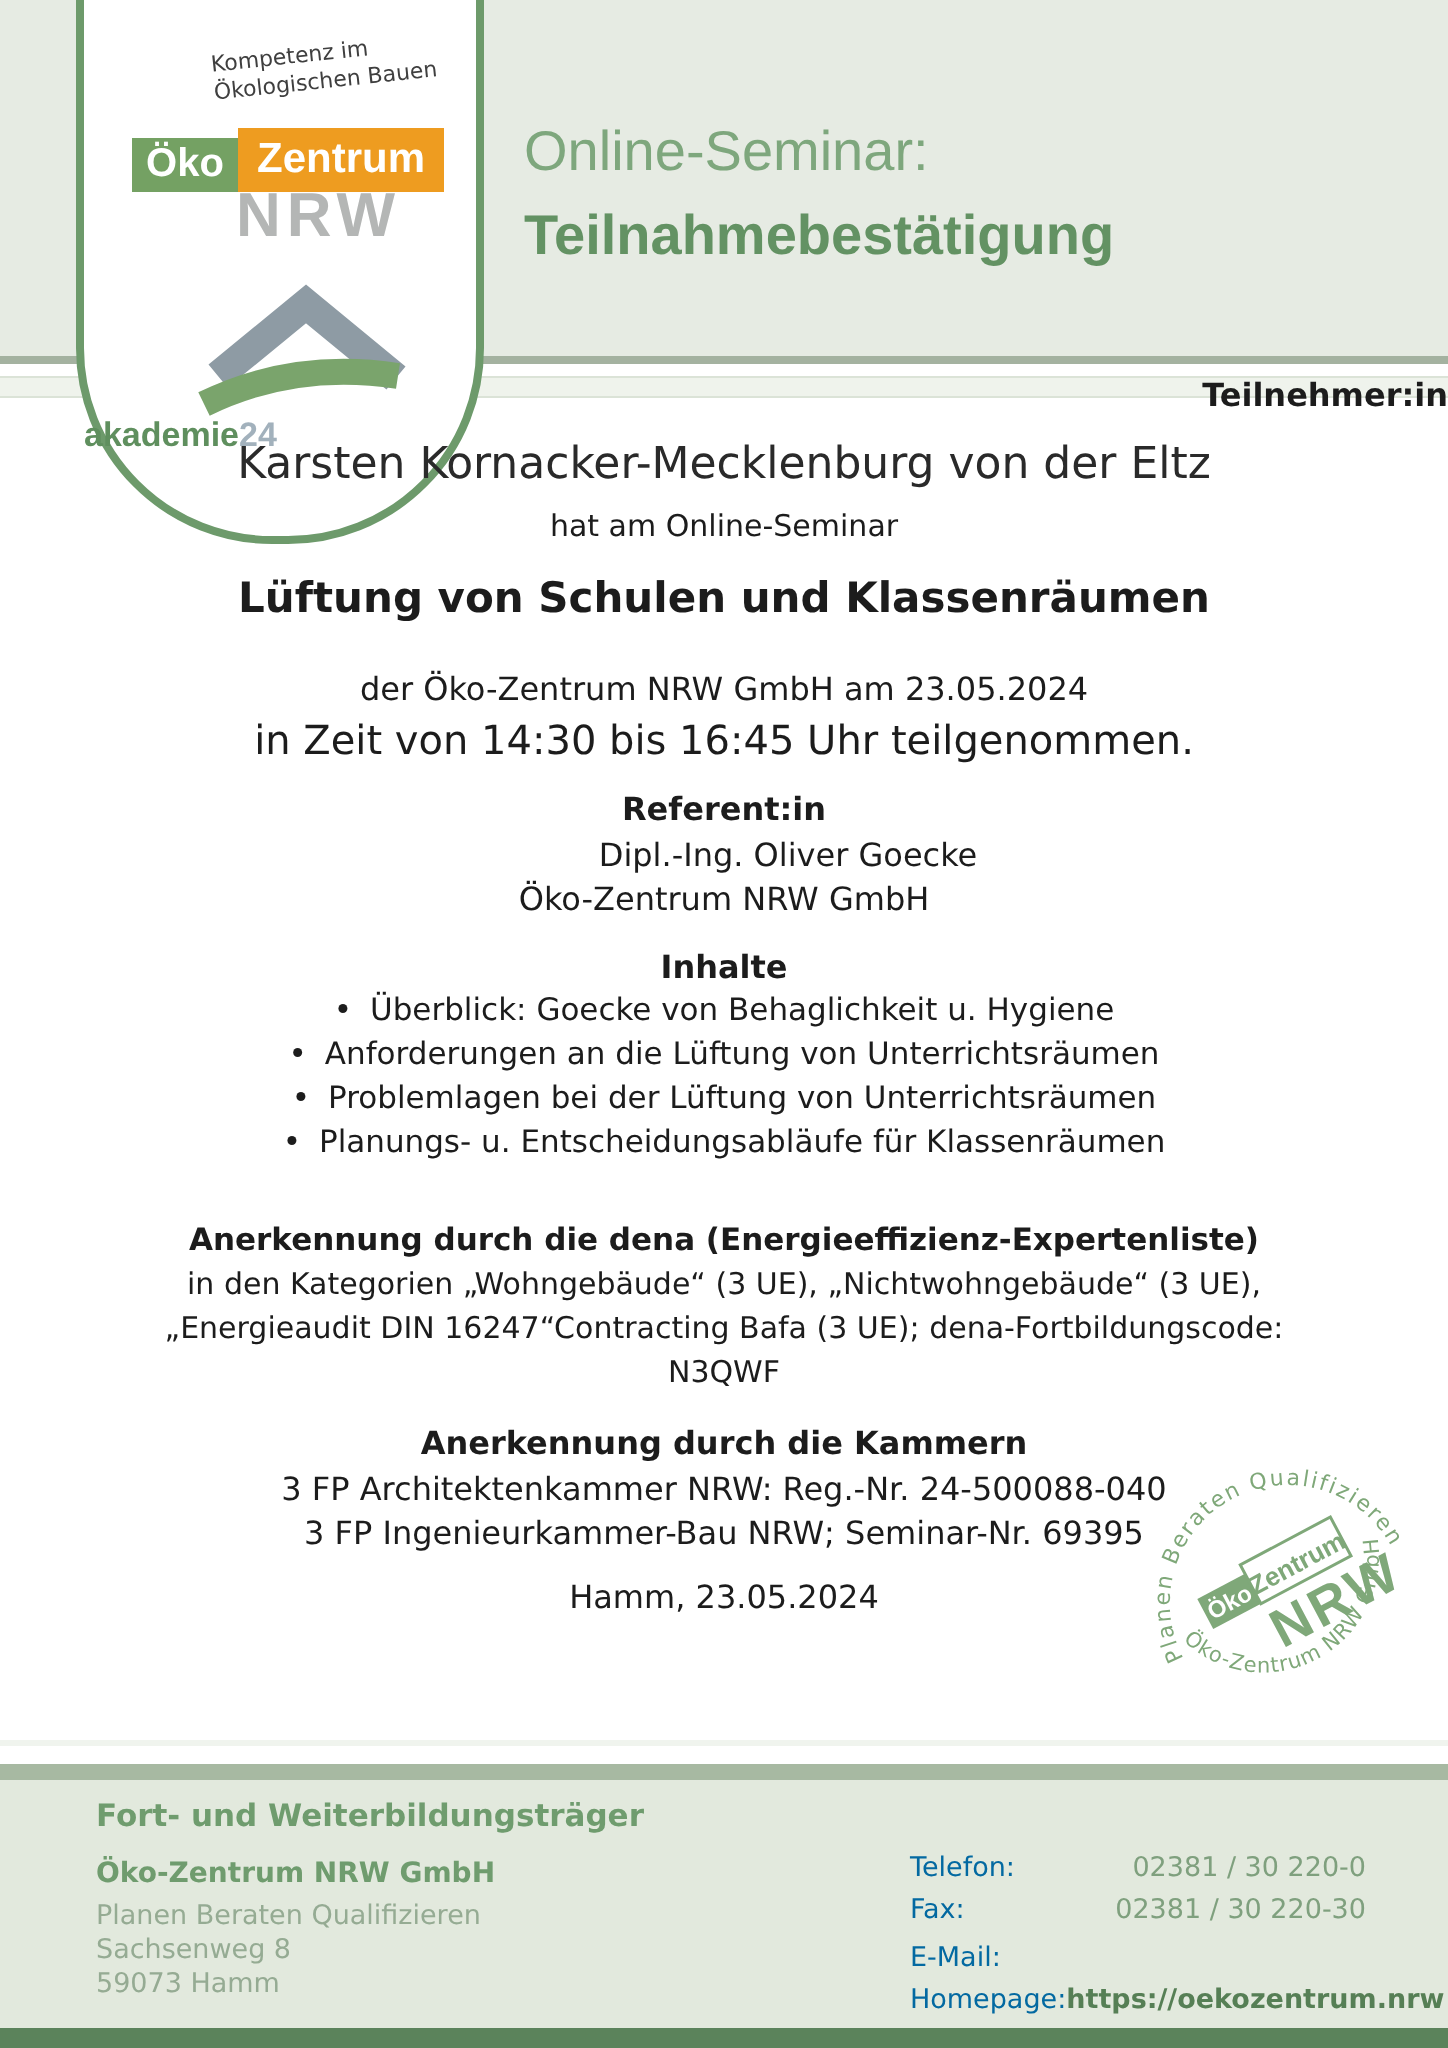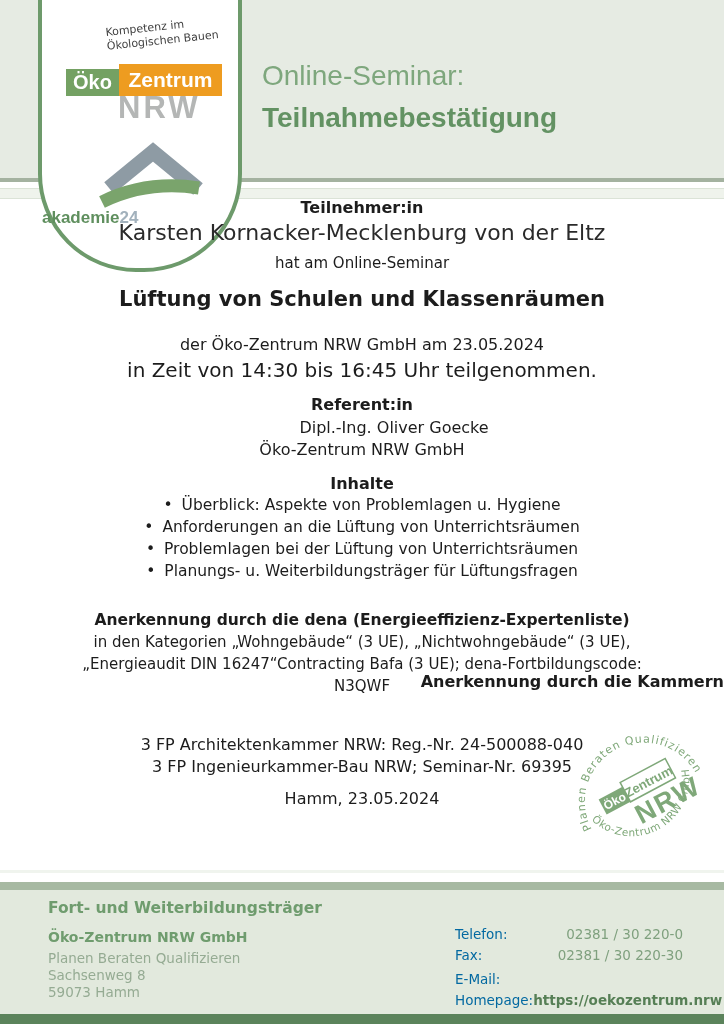--- a/index.html
+++ b/index.html
@@ -23,38 +23,38 @@
   #logo-nrw{left:76px;top:94px;font-size:31px;font-weight:bold;color:#b4b6b5;letter-spacing:3px;
             font-family:"Liberation Sans",sans-serif;}
   #roof-svg{left:53px;top:140px;}
   #akademie{left:0;top:212px;width:196px;text-align:left;font-size:17px;font-weight:bold;
             font-family:"Liberation Sans",sans-serif;}
   #akademie .ak-name{color:#5f8f5e;}
   #akademie .ak-num{color:#a2b1bc;}
   
   .cline{left:0;width:724px;text-align:center;}
   .b{font-weight:bold;}
-  #participant-label{top:198px;font-size:16px;}
+  #participant-label{top:188px;font-size:16px;text-align:right;}
   #participant-name{top:220px;font-size:22px;color:#2a2a2a;}
   #intro-line{top:254px;font-size:15px;}
   #seminar-title{top:287px;font-size:21px;}
   #date-line{top:335px;font-size:16px;}
   #time-line{top:358px;font-size:20px;}
   #referent-label{top:395px;font-size:16px;}
   #referent-name{top:418px;font-size:16px;padding-left:32px;}
   #referent-org{top:440px;font-size:16px;}
   #contents-label{top:474px;font-size:16px;}
   .bullet-line{font-size:15.5px;}
   .bullet-line .bl{margin-right:9px;}
   #bullet-0{top:496px;} #bullet-1{top:518px;} #bullet-2{top:540px;} #bullet-3{top:562px;}
   #dena-heading{top:611px;font-size:15.5px;}
   #dena-line1{top:633px;font-size:15px;}
   #dena-line2{top:655px;font-size:15px;}
   #dena-line3{top:677px;font-size:15px;}
-  #kammern-heading{top:672px;font-size:16px;text-align:right;}
+  #kammern-heading{top:712px;font-size:16px;}
   #kammern-line1{top:735px;font-size:16px;}
   #kammern-line2{top:757px;font-size:16px;}
   #place-date{top:789px;font-size:16px;}
   
   #stamp{left:566px;top:722px;width:152px;height:152px;}
   
   #footer-faint{left:0;top:870px;width:724px;height:3px;background:#f0f4ee;}
   #footer-bar{left:0;top:882px;width:724px;height:8px;background:#a7b9a2;}
   #footer-bg{left:0;top:890px;width:724px;height:124px;background:#e2e9dd;}
   #footer-bottom{left:0;top:1014px;width:724px;height:10px;background:#5b835b;}
@@ -102,30 +102,30 @@
   <div class="abs cline" id="intro-line">hat am Online-Seminar</div>
   <div class="abs cline b" id="seminar-title">Lüftung von Schulen und Klassenräumen</div>
   <div class="abs cline" id="date-line">der Öko-Zentrum NRW GmbH am 23.05.2024</div>
   <div class="abs cline" id="time-line">in Zeit von 14:30 bis 16:45 Uhr teilgenommen.</div>
   <div class="abs cline b" id="referent-label">Referent:in</div>
   <div class="abs cline" id="referent-name">Dipl.-Ing. Oliver Goecke</div>
   <div class="abs cline" id="referent-org">Öko-Zentrum NRW GmbH</div>
   <div class="abs cline b" id="contents-label">Inhalte</div>
 
   <div class="abs cline bullet-line" id="bullet-0">
-    <span class="bl">•</span><span>Überblick: Aspekte von Problemlagen u. Hygiene</span>
+    <span class="bl">•</span><span>Überblick: Goecke von Behaglichkeit u. Hygiene</span>
   </div>
   <div class="abs cline bullet-line" id="bullet-1">
     <span class="bl">•</span><span>Anforderungen an die Lüftung von Unterrichtsräumen</span>
   </div>
   <div class="abs cline bullet-line" id="bullet-2">
     <span class="bl">•</span><span>Problemlagen bei der Lüftung von Unterrichtsräumen</span>
   </div>
   <div class="abs cline bullet-line" id="bullet-3">
-    <span class="bl">•</span><span>Planungs- u. Weiterbildungsträger für Lüftungsfragen</span>
+    <span class="bl">•</span><span>Planungs- u. Entscheidungsabläufe für Klassenräumen</span>
   </div>
 
   <div class="abs cline b" id="dena-heading">Anerkennung durch die dena (Energieeffizienz-Expertenliste)</div>
   <div class="abs cline" id="dena-line1">in den Kategorien „Wohngebäude“ (3 UE), „Nichtwohngebäude“ (3 UE),</div>
   <div class="abs cline" id="dena-line2">„Energieaudit DIN 16247“Contracting Bafa (3 UE); dena-Fortbildungscode:</div>
   <div class="abs cline" id="dena-line3">N3QWF</div>
 
   <div class="abs cline b" id="kammern-heading">Anerkennung durch die Kammern</div>
   <div class="abs cline" id="kammern-line1">3 FP Architektenkammer NRW: Reg.-Nr. 24-500088-040</div>
   <div class="abs cline" id="kammern-line2">3 FP Ingenieurkammer-Bau NRW; Seminar-Nr. 69395</div>

